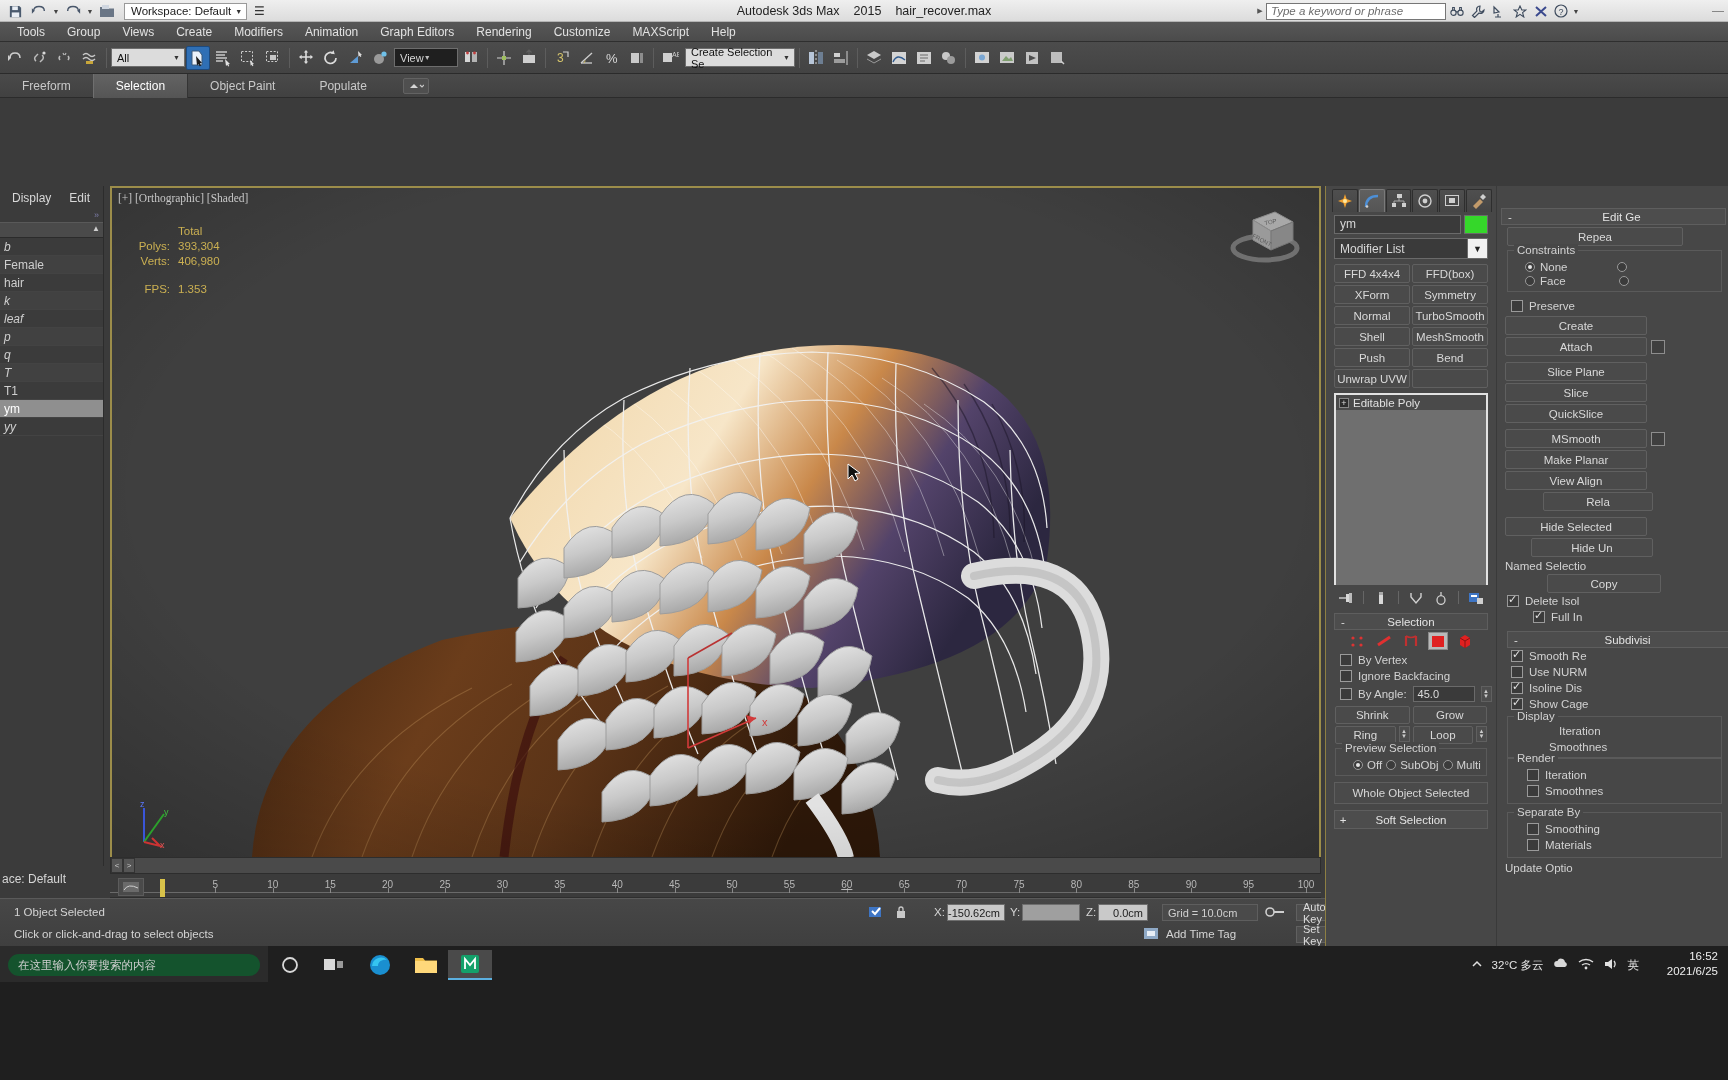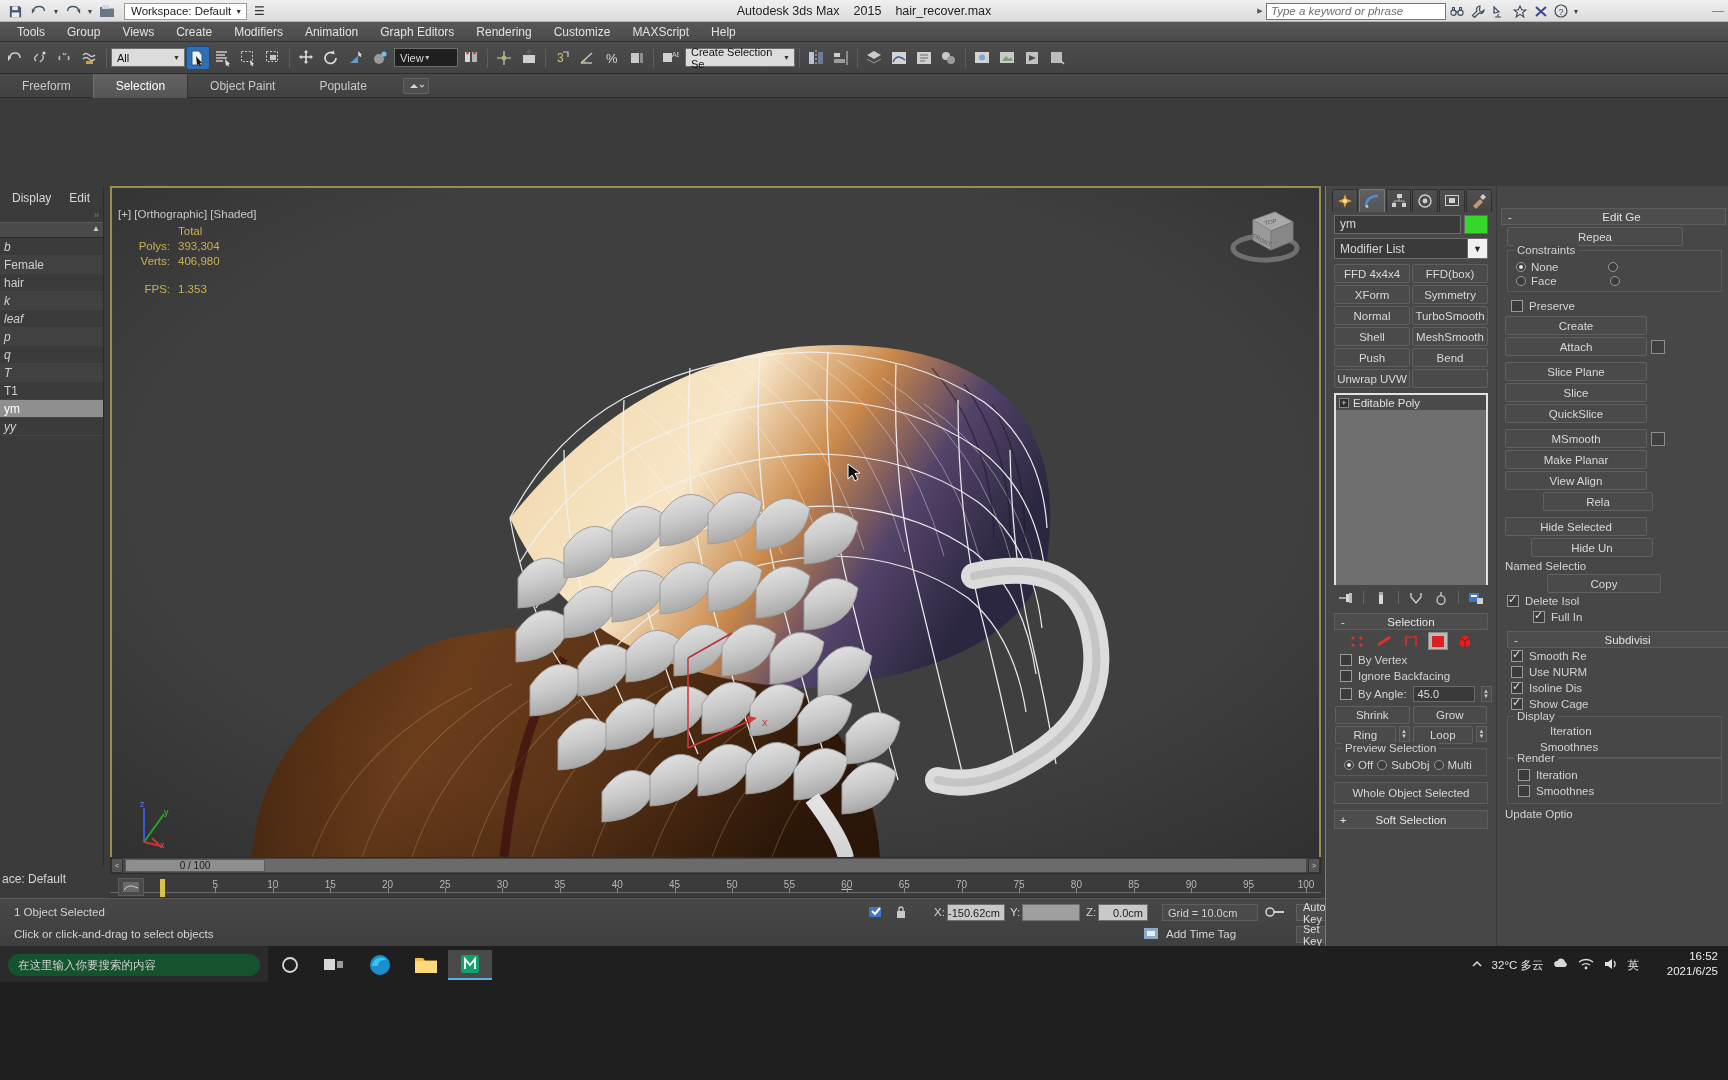--- a/index.html
+++ b/index.html
@@ -89,21 +89,21 @@
   #lexp .lrow.alt { background:#414141; }
   #lexp .lrow.sel { background:#8f8f8f; color:#fff; }
   #lexp .lrow.it { font-style:italic; }
   #lexpfoot { left:0; top:866px; width:104px; height:28px; background:#3b3b3b; }
   #lexpfoot .ltxt { font-size:12px; color:#d6d6d6; padding:6px 0 0 2px; }
 
   
   #vpouter { left:110px; top:186px; width:1211px; height:673px;
     border:2px solid #9c8d4a; background:#3f3f3f; overflow:hidden; }
   #vpbg { position:absolute; inset:0; background:#3f3f3f; }
-  #vplabel { left:6px; top:20px; font-size:11.5px; color:#c8c8c8; }
+  #vplabel { left:6px; top:4px; font-size:11.5px; color:#c8c8c8;font-family:Liberation Serif, serif; }
   #vpstats { left:20px; top:36px; font-size:11.5px; color:#cbb052;
     font-family:"Liberation Sans", sans-serif; line-height:15px; }
   #vpstats table { border-collapse:collapse; }
   #vpstats td { padding:0 0 0 0; font-size:11.5px; color:#cbb052; }
   #vpstats td.k { text-align:right; padding-right:8px; width:46px; }
   #vpstats td.sp { height:13px; }
   #axis { left:22px; top:610px; width:52px; height:52px; }
   #viewcube { right:12px; top:10px; width:84px; height:76px; }
 
   
@@ -198,21 +198,21 @@
   .ck.on { background:#3b3b3b; position:relative; }
   .ck.on:after { content:"✓"; position:absolute; left:0px; top:-3px; font-size:11px; color:#e6e6e6; }
   .spinfield { height:16px; background:#3a3a3a; border:1px solid #6a6a6a; font-size:11px;
     color:#ddd; display:flex; align-items:center; padding-left:4px; }
   .spin { width:11px; height:16px; background:#4d4d4d; border:1px solid #606060;
     display:flex; flex-direction:column; align-items:center; justify-content:center;
     font-size:6px; color:#ccc; line-height:5px; }
   .rbtnrow { display:flex; gap:3px; padding:2px 5px 0 5px; }
   .rb { flex:1; height:18px; background:#4a4a4a; border:1px solid #606060; border-radius:2px;
     font-size:11.5px; color:#d9d9d9; display:flex; align-items:center; justify-content:center; }
-  .grpbox { margin:4px 5px 0 5px; border:1px solid #5a5a5a; padding:10px 4px 4px 8px;
+  .grpbox { margin:4px 5px 0 5px; border:1px solid #5a5a5a; padding:10px 4px 4px 17px;
     position:relative; }
   .grpbox .gl { position:absolute; left:6px; top:-7px; background:#474747; padding:0 3px;
     font-size:11.5px; color:#d2d2d2; }
   .radio { width:10px; height:10px; border-radius:50%; border:1px solid #9a9a9a;
     background:#3b3b3b; position:relative; }
   .radio.on:after { content:""; position:absolute; left:2px; top:2px; width:4px; height:4px;
     border-radius:50%; background:#e6e6e6; }
   .wholesel { margin:6px 4px 0 4px; height:22px; background:#4a4a4a; border:1px solid #5e5e5e;
     display:flex; align-items:center; justify-content:center; font-size:11.5px; color:#d7d7d7; }
   .softsel { margin:6px 4px 0 4px; height:19px; background:#4d4d4d; border:1px solid #5e5e5e;
@@ -781,23 +781,20 @@
       <path d="M30 22 L48 33 L48 52 L30 42 Z" fill="#9a9a9a" stroke="#8a8a8a"></path>
       <path d="M48 33 L70 24 L70 43 L48 52 Z" fill="#878787" stroke="#767676"></path>
       <text x="48" y="26" font-size="6" fill="#5c5c5c" text-anchor="middle" font-family="Liberation Sans" transform="rotate(-12 48 26)">TOP</text>
       <text x="38" y="44" font-size="6" fill="#5c5c5c" text-anchor="middle" font-family="Liberation Sans" transform="rotate(28 38 44)">FRONT</text>
     </svg>
   </div>
 </div>
 
 <div id="trackbar" class="abs">
   <div class="tbb">&lt;</div>
-  <div class="tslider">
-    <div class="thandle">0 / 100</div>
-  </div>
   <div class="tbb">&gt;</div>
 </div>
 
 <div id="ruler" class="abs">
   <div id="rulerLine"></div>
   <div id="rulerBtn">
     <svg width="18" height="12" viewBox="0 0 18 12">
         <rect x="1" y="1" width="16" height="10" fill="#6a6a6a"></rect>
         <path d="M2 9q4-7 14-2" stroke="#cfcfcf" fill="none"></path>
       </svg>
@@ -1211,20 +1208,31 @@
       <span class="gl">Render</span>
       <div class="ckrow" style="padding-left:2px;">
         <span class="ck"></span>
         <span>Iteration</span>
       </div>
       <div class="ckrow" style="padding-left:2px;">
         <span class="ck"></span>
         <span>Smoothnes</span>
       </div>
     </div>
+    <div class="grpbox" style="margin-left:10px; width:215px; padding-top:8px; margin-top:8px;">
+      <span class="gl">Separate By</span>
+      <div class="ckrow" style="padding-left:2px;">
+        <span class="ck"></span>
+        <span>Smoothing</span>
+      </div>
+      <div class="ckrow" style="padding-left:2px;">
+        <span class="ck"></span>
+        <span>Materials</span>
+      </div>
+    </div>
     <div class="cp2row" style="padding-top:4px; font-size:11.5px;">Update Optio</div>
   </div>
 </div>
 
 <div id="taskbar" class="abs"></div>
 <div id="tbsearch" class="abs"></div>
 <div id="tbsearchinner" class="abs">在这里输入你要搜索的内容</div>
 
 <div class="tbicon abs" style="left:268px;">
   <svg width="20" height="20" viewBox="0 0 20 20">

